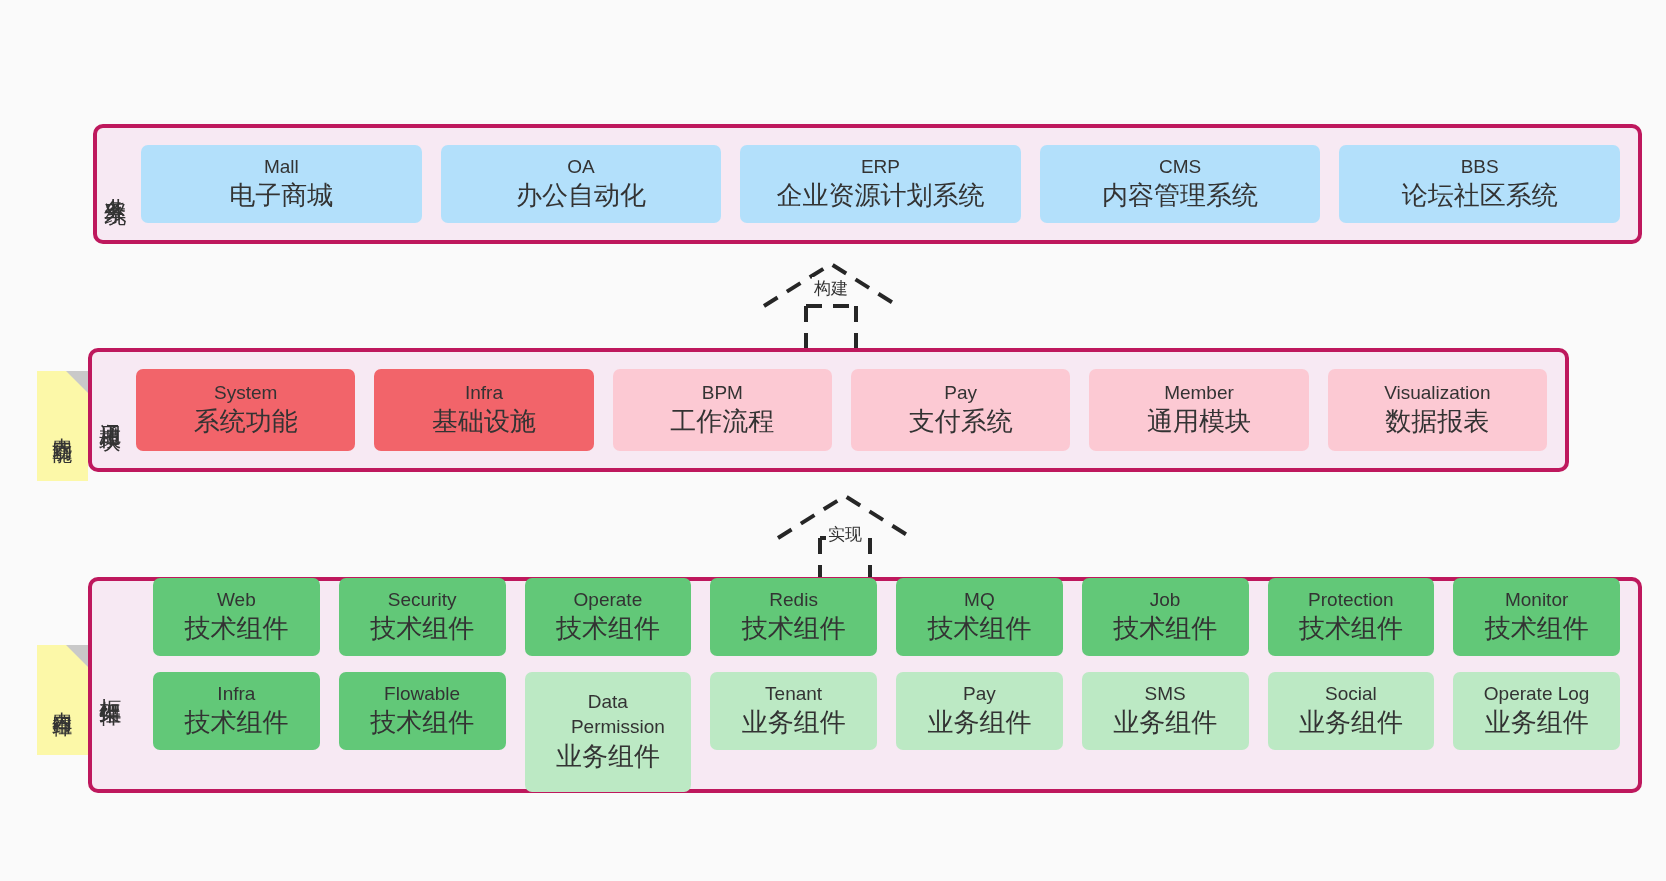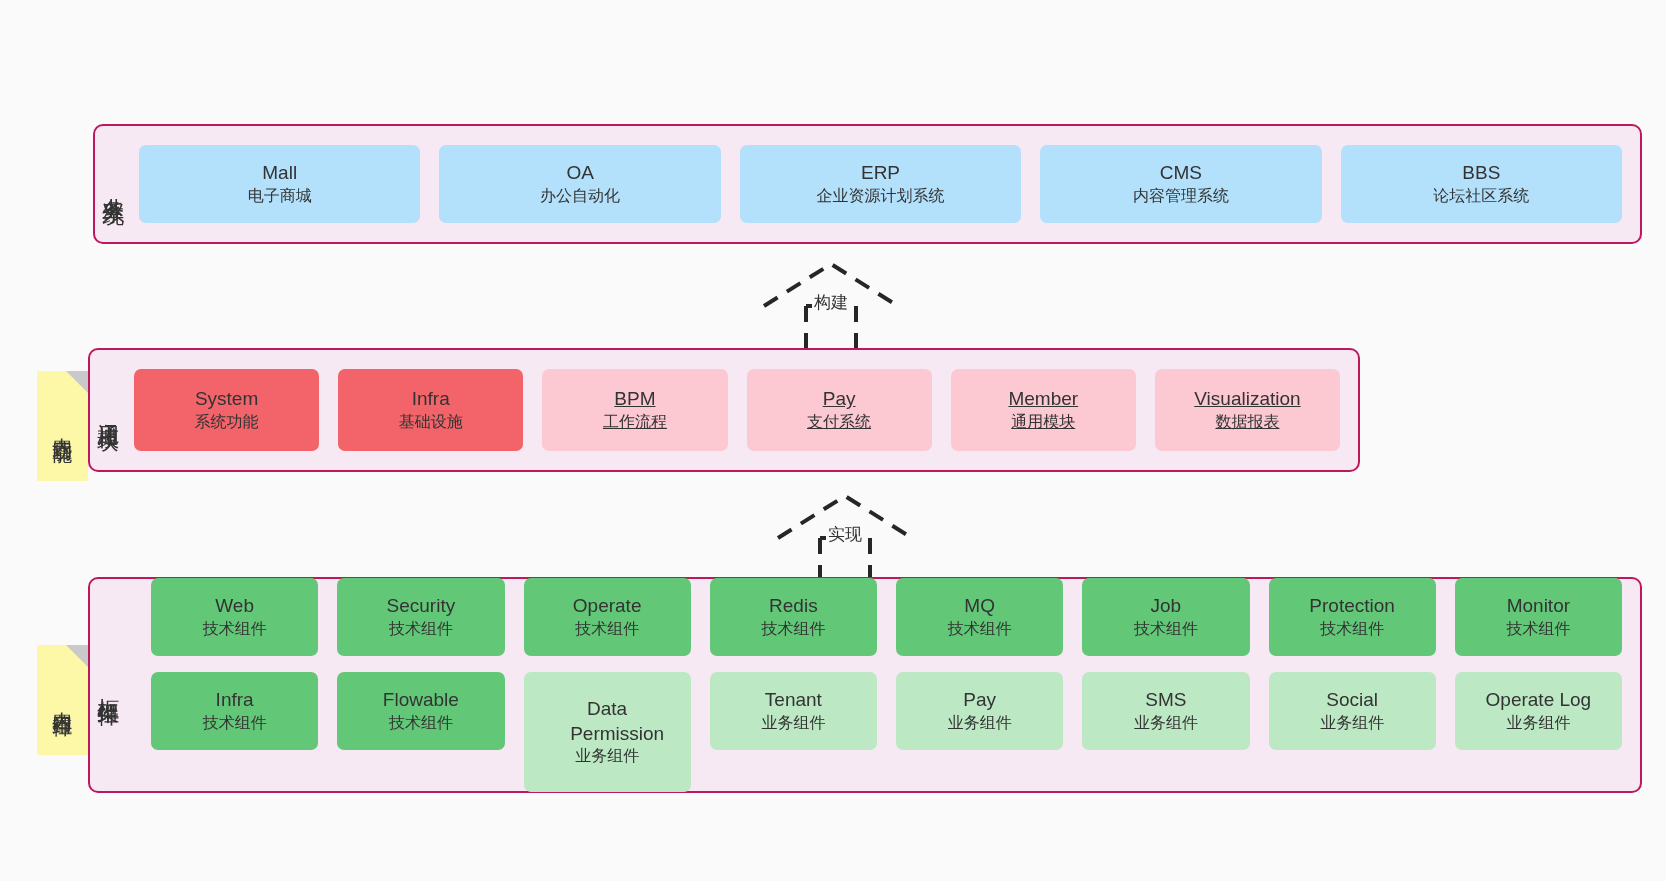--- a/index.html
+++ b/index.html
@@ -21,21 +21,21 @@
     position: absolute;
     left: 0; top: 0;
     width: 1666px;
     height: 881px;
   }
 
   
   .layer {
     position: absolute;
     background: #f7e9f3;
-    border: 2px solid #be185d;
+    border: 4px solid #be185d;
     border-radius: 10px;
     box-sizing: border-box;
     display: flex;
     flex-direction: row;
     align-items: stretch;
   }
 
   
   .layer-title {
     flex: 0 0 auto;
@@ -82,27 +82,27 @@
     text-align: center;
     color: #333333;
     padding: 8px 6px;
     line-height: 1.30;
   }
   .node .en {
     font-size: 19px;
     white-space: normal;
   }
   .node .cn {
-    font-size: 16px;
+    font-size: 26px;
     white-space: nowrap;
   }
 
   .node.blue        { background: #b3e0fb; }
   .node.red-strong  { background: #f2646a; }
-  .node.red-light   { background: #fcc9d3; text-decoration: underline; }
+  .node.red-light   { background: #fcc9d3; }
   .node.green-strong{ background: #62c878; }
   .node.green-light { background: #bce9c4; }
 
   
   .layer-biz .node    { height: 78px; }
   .layer-common .node { height: 82px; }
   .layer-frame .node  { height: 78px; }
 
   
   .note {
@@ -183,26 +183,26 @@
 
       </div>
     </div>
   </div>
 
   <div class="arrow" style="left:756px; top:258px; width:150px; height:90px;">
     <svg width="150" height="90" viewBox="0 0 150 90">
       <path d="M8 48 L75 6 L142 48" fill="none" stroke="#262626" stroke-width="4" stroke-dasharray="16,11" stroke-linecap="butt"></path>
       <path d="M50 48 L50 90 M100 48 L100 90 M50 48 L100 48" fill="none" stroke="#262626" stroke-width="4" stroke-dasharray="16,11" stroke-linecap="butt"></path>
     </svg>
-    <div class="arrow-label" style="left:56px; top:33px;">构建</div>
+    <div class="arrow-label" style="left:56px; top:19px;">构建</div>
   </div>
 
   <div class="note" style="left:37px; top:371px; width:51px; height:110px;">内置功能</div>
 
-  <div class="layer layer-common" style="left:88px; top:348px; width:1272px; height:124px;">
+  <div class="layer layer-common" style="left:88px; top:348px; width:1481px; height:124px;">
     <div class="layer-title">通用模块</div>
     <div class="layer-body">
       <div class="row">
 
         <div class="node red-strong">
           <span class="en">System</span>
           <span class="cn">系统功能</span>
         </div>
 
         <div class="node red-strong">

